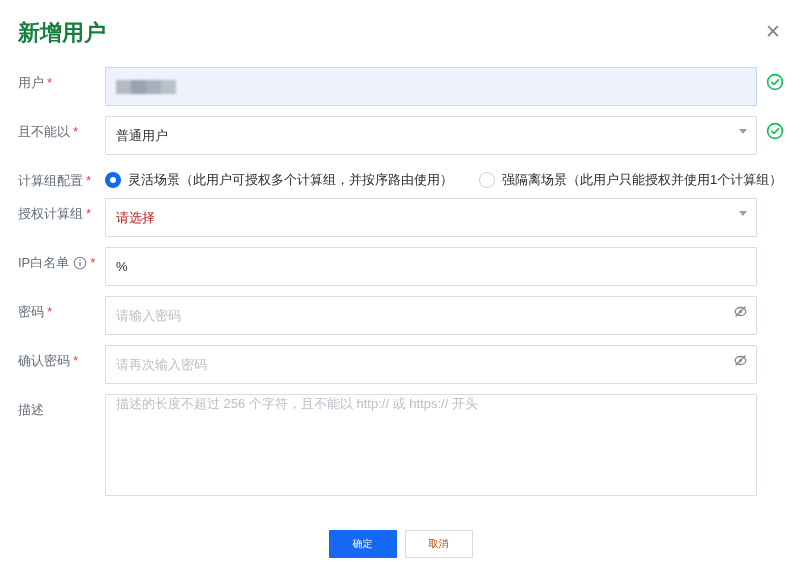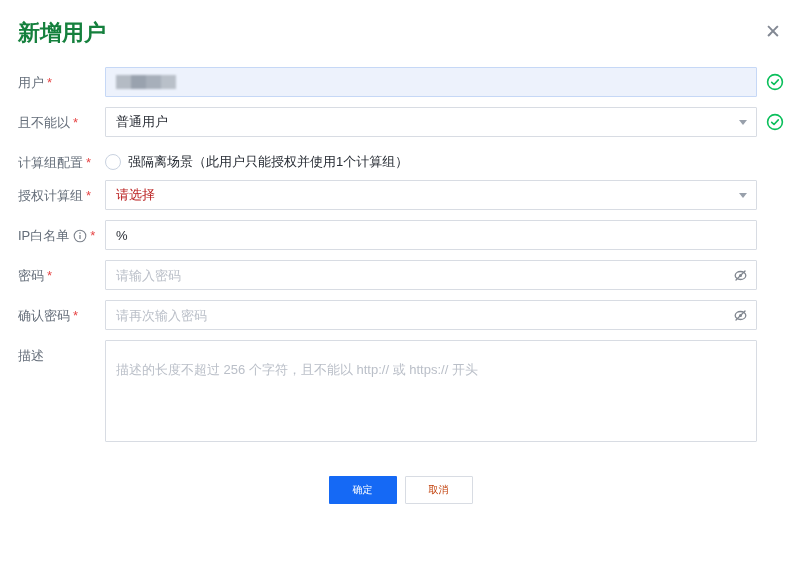--- a/index.html
+++ b/index.html
@@ -5,27 +5,27 @@
   html,body{margin:0;padding:0;width:801px;height:564px;background:#fff;overflow:hidden;
     font-family:"Liberation Sans","DejaVu Sans",sans-serif;}
   .dialog{position:absolute;inset:0;padding:24px 18px;box-sizing:border-box;background:#fff;}
   .dialog-title{font-size:22px;font-weight:bold;color:#15803d;line-height:18px;}
   .close-btn{position:absolute;top:24px;right:20px;font-size:19px;color:#828893;line-height:16px;cursor:pointer;}
   .form{margin-top:25px;}
   .row{display:flex;align-items:flex-start;margin-bottom:10px;}
   .label{width:87px;flex:0 0 87px;font-size:13px;color:#646d79;padding-top:8px;line-height:15px;display:flex;align-items:center;}
   .asterisk{color:#e64545;margin-left:3px;font-size:13px;}
   .control{flex:0 0 652px;width:652px;position:relative;box-sizing:border-box;}
-  .box{box-sizing:border-box;width:652px;height:30px;border:1px solid #d8dce3;background:#fff;
+  .box{box-sizing:border-box;width:652px;height:39px;border:1px solid #d8dce3;background:#fff;
     font-size:13px;color:#2a2e36;padding:0 10px;display:flex;align-items:center;border-radius:1px;}
   .box.select{cursor:pointer;padding-right:26px;}
   .placeholder{color:#b91c1c;}
   input.box,textarea.box{display:block;outline:none;font-family:inherit;}
   input.box::placeholder,textarea.box::placeholder{color:#babfc8;}
-  textarea.box{height:102px;padding:20px 10px;resize:none;line-height:17px;}
+  textarea.box{height:102px;padding:0 10px;resize:none;line-height:17px;}
   .caret{position:absolute;right:10px;top:13px;width:0;height:0;
     border-left:4px solid transparent;border-right:4px solid transparent;border-top:5px solid #98a0ab;}
   .status{flex:0 0 18px;width:18px;height:18px;margin-left:9px;margin-top:6px;}
   .user-filled{background:#edf2fc;border-color:#c6d8f6;}
   .redacted{display:flex;filter:blur(1.3px);height:14px;}
   .redacted i{display:block;width:15px;height:14px;}
   .redacted i:nth-child(1){background:#b4bbc4;}
   .redacted i:nth-child(2){background:#99a2ae;}
   .redacted i:nth-child(3){background:#a7afba;}
   .redacted i:nth-child(4){background:#b9c0c9;}
@@ -94,20 +94,24 @@
           </svg>
       </span>
     </div>
 
     <div class="row">
       <div class="label">
         <span>计算组配置</span>
           <span class="asterisk">*</span>
       </div>
       <div class="radio-row">
+        <span class="radio-opt">
+          <span class="radio-circle on"></span>
+          <span class="radio-text">灵活场景（此用户可授权多个计算组，并按序路由使用）</span>
+        </span>
         <span class="radio-opt">
           <span class="radio-circle off"></span>
           <span class="radio-text">强隔离场景（此用户只能授权并使用1个计算组）</span>
         </span>
       </div>
     </div>
 
     <div class="row">
       <div class="label">
         <span>授权计算组</span>

